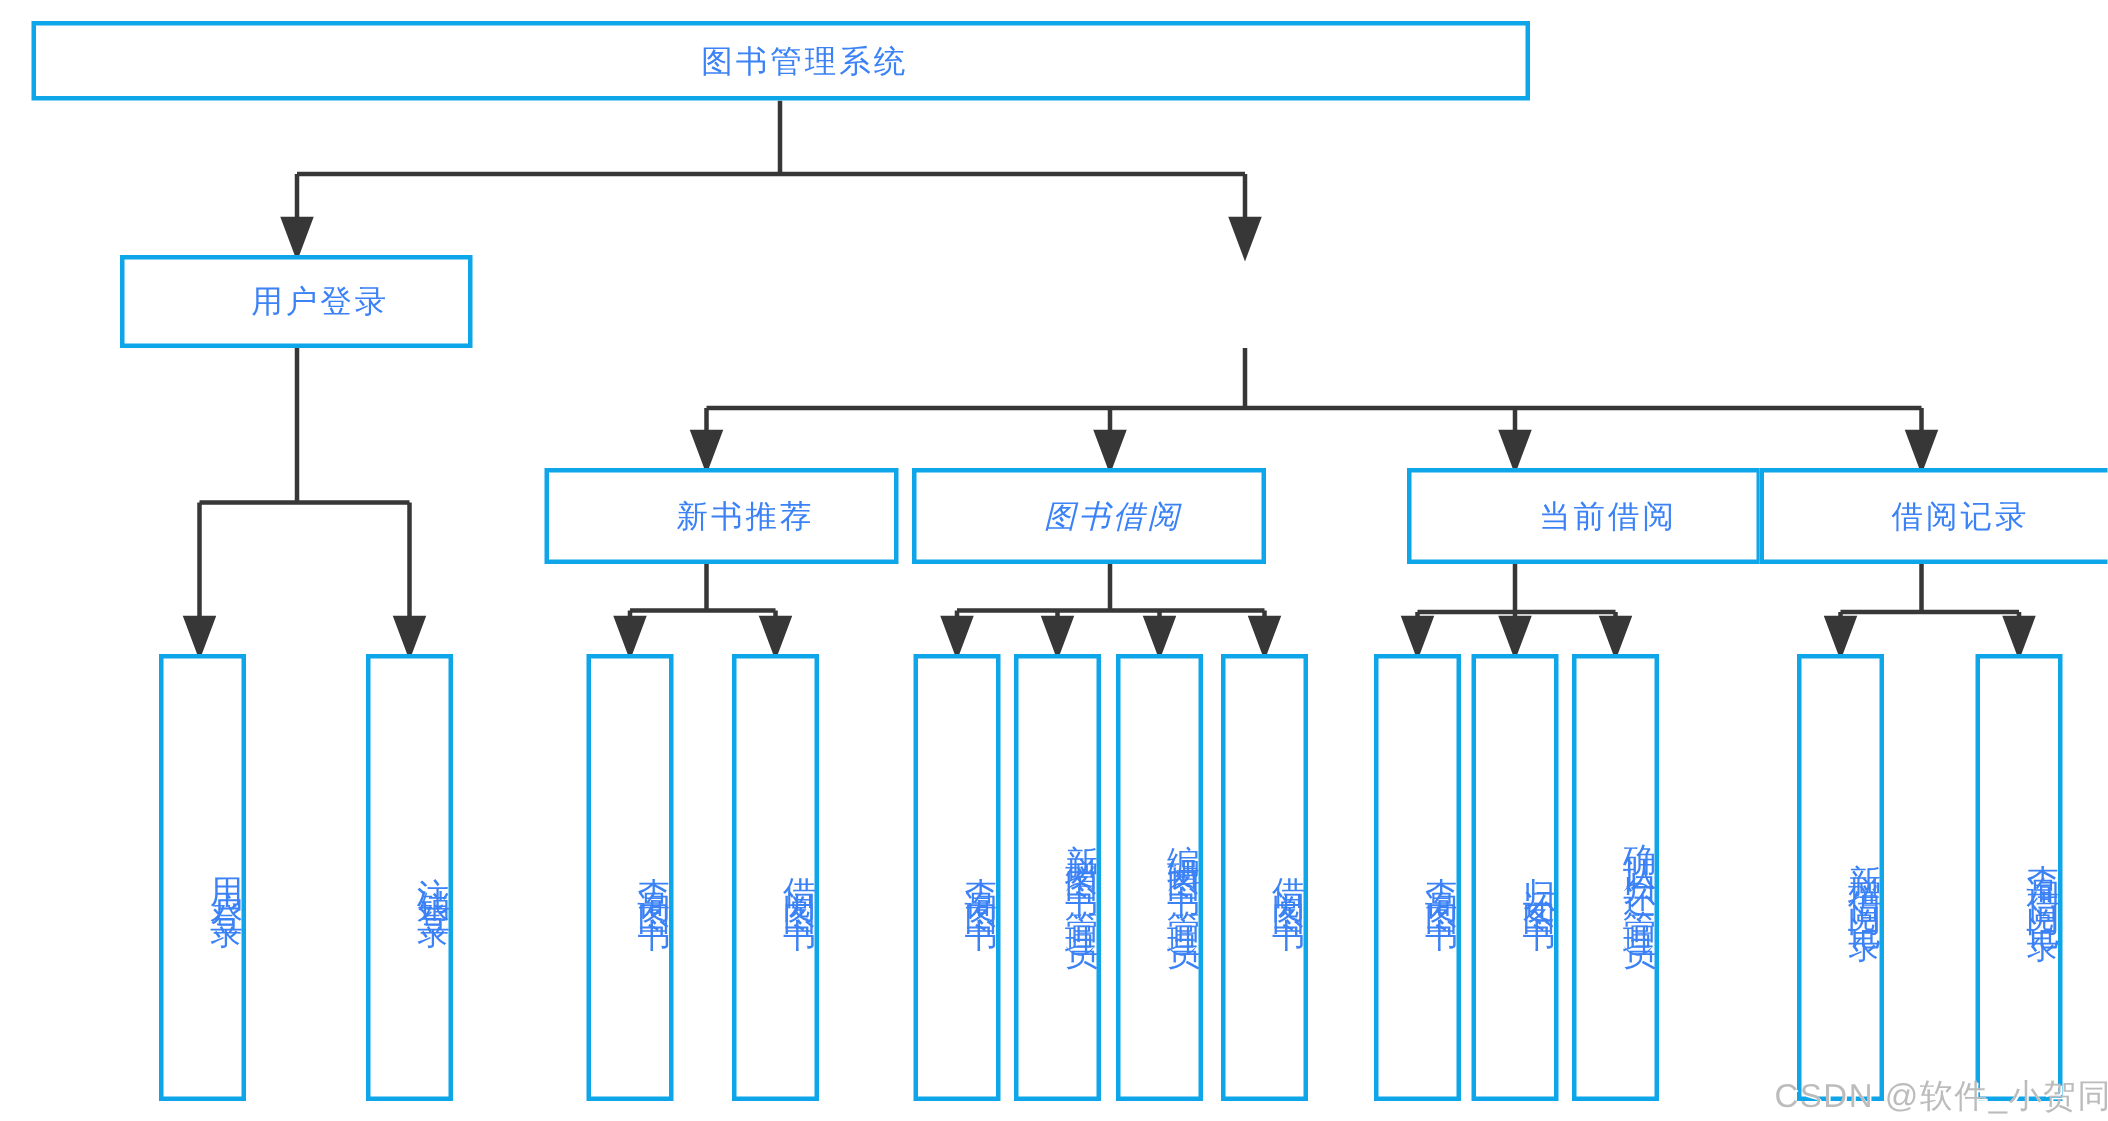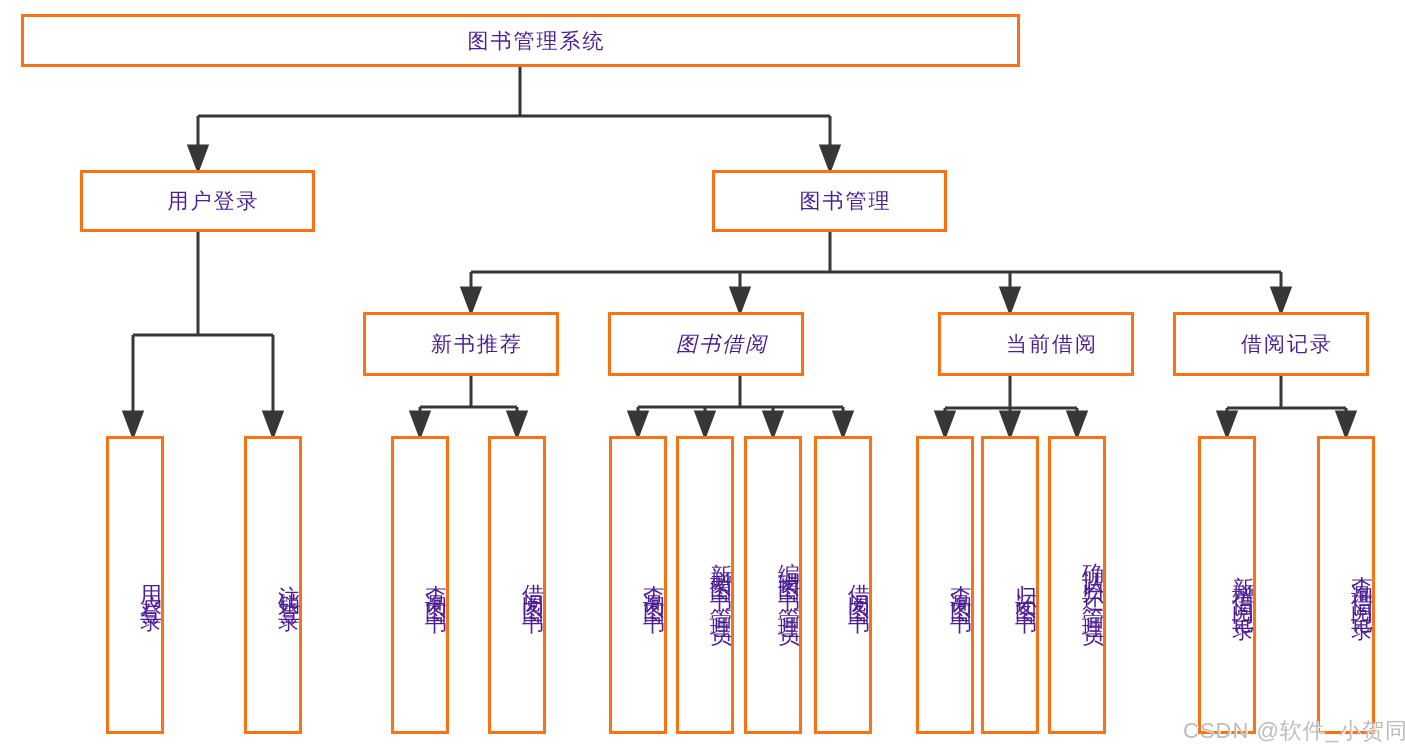--- a/index.html
+++ b/index.html
@@ -20,33 +20,33 @@
   #connectors {
     position: absolute;
     left: 0; top: 0;
     width: 1405px;
     height: 747px;
   }
   .node {
     position: absolute;
     box-sizing: border-box;
     background: #ffffff;
-    border: 3px solid #f97316;
+    border: 3px solid #0ea5e9;
     display: flex;
     align-items: center;
     justify-content: center;
-    color: #4c1d95;
+    color: #3b82f6;
     font-size: 21px;
     letter-spacing: 2px;
     text-align: center;
     padding-left: 32px;
   }
   .root-node  { left: 21px;  top: 14px;  width: 999px; height: 53px; }
   .l2-node    { top: 170px;  width: 235px; height: 62px; }
-  .l3-node    { top: 312px;  width: 196px; height: 64px; justify-content: center; }
+  .l3-node    { top: 312px;  width: 236px; height: 64px; justify-content: center; }
   .leaf-node  {
     top: 436px; width: 58px; height: 298px;
     writing-mode: vertical-rl;
     font-size: 22px;
     letter-spacing: 9px;
     line-height: 1;
   }
   .watermark {
     position: absolute;
     left: 1183px;
@@ -116,23 +116,20 @@
     </g>
   </svg>
 
   <div class="node root-node">
     <span>图书管理系统</span>
   </div>
 
   <div class="node l2-node" style="left:80px;">
     <span>用户登录</span>
   </div>
-  <div class="node l2-node" style="left:712px;">
-    <span>图书管理</span>
-  </div>
 
   <div class="node l3-node" style="left:363px;">
     <span>新书推荐</span>
   </div>
   <div class="node l3-node" style="left:608px;font-style:italic;">
     <span>图书借阅</span>
   </div>
   <div class="node l3-node" style="left:902px;margin-left:36px;">
     <span>当前借阅</span>
   </div>

